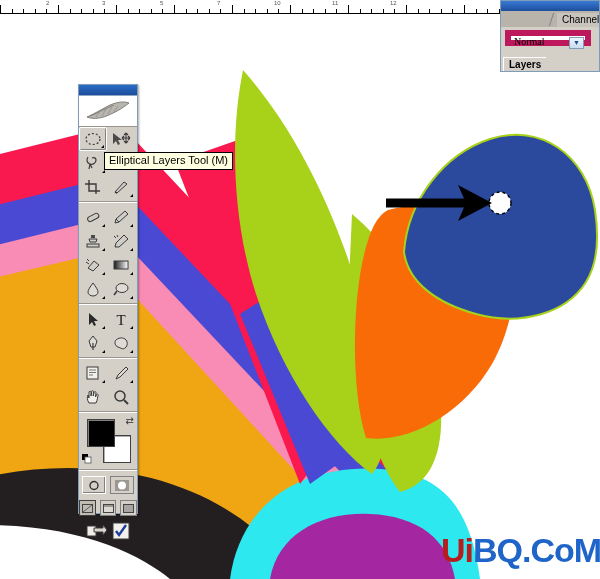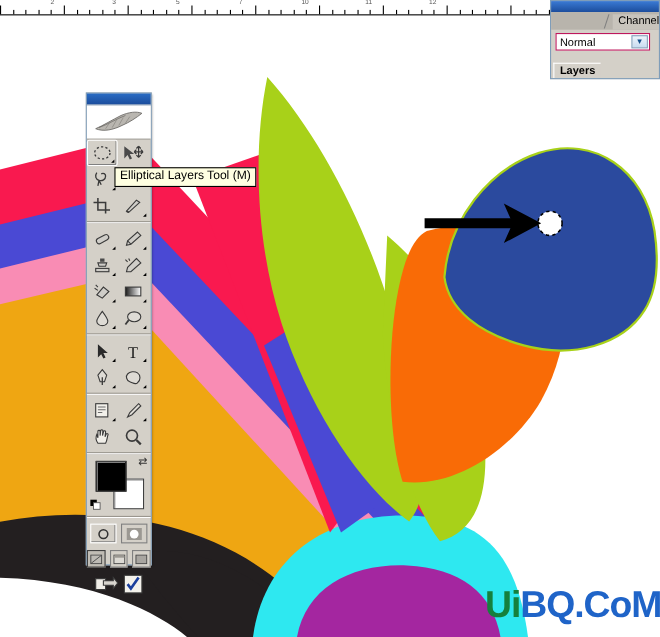--- a/index.html
+++ b/index.html
@@ -71,37 +71,37 @@
   #pal-tabs{height:16px;position:relative;background:#b8b4ac;}
   .ptab{position:absolute;top:2px;height:14px;font-size:10px;line-height:14px;
         padding:0 5px;color:#000;box-sizing:border-box;
         font-family:"Liberation Sans",sans-serif;}
   .ptab.active{left:2px;background:#d4d0c8;font-weight:bold;
                border-left:1px solid #fff;border-top:1px solid #fff;margin-top:44px;}
   .ptab.idle{left:56px;background:#c8c4bc;}
   #pal-tab-div{position:absolute;left:50px;top:2px;width:1px;height:13px;
                background:#808080;transform:skewX(-18deg);}
   #blendrow{padding:3px 3px 2px 4px;}
-  #blendsel{width:86px;height:16px;background:#fff;border:1px solid #be185d;
-            box-sizing:border-box;display:flex;align-items:flex-end;
+  #blendsel{width:86px;height:16px;background:#fff;border:6px solid #be185d;
+            box-sizing:border-box;display:flex;align-items:flex-start;
             font-size:10px;color:#000;padding-left:3px;position:relative;
-            font-family:Liberation Sans, sans-serif;}
+            font-family:Liberation Serif, serif;}
   #blendarrow{position:absolute;right:1px;top:1px;width:15px;height:12px;
               background:linear-gradient(to bottom,#eef4fb,#c9dcf0);
               border:1px solid #7f9db9;box-sizing:border-box;
               display:flex;align-items:center;justify-content:center;
               font-size:7px;color:#14508c;}
   #lockrow{display:flex;align-items:center;gap:4px;padding:2px 0 0 5px;font-size:10px;}
   #lockrow .lk{width:13px;height:13px;display:flex;align-items:center;justify-content:center;}
 
   
   #wm{position:absolute;left:441px;top:531px;font-size:34px;font-weight:bold;
       letter-spacing:-1px;line-height:38px;
       font-family:"Liberation Sans",sans-serif;}
-  #wm .o{color:#15803d;}
+  #wm .o{color:#b91c1c;}
   #wm .b{color:#1f64c8;}
 
   .ic{display:block;}
 </style>
 </head>
 <body>
 
 <div id="artwork">
   <svg width="600" height="565" viewBox="0 0 600 565">
     <rect x="0" y="0" width="600" height="565" fill="#ffffff"></rect>

